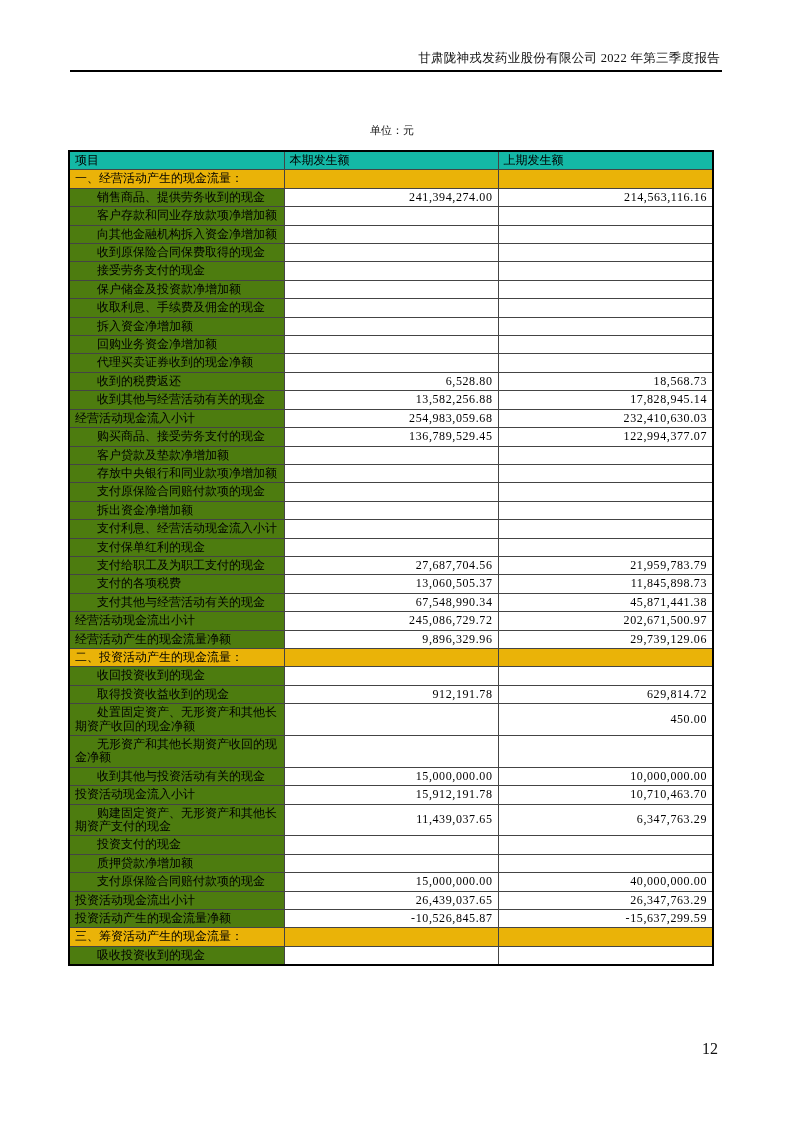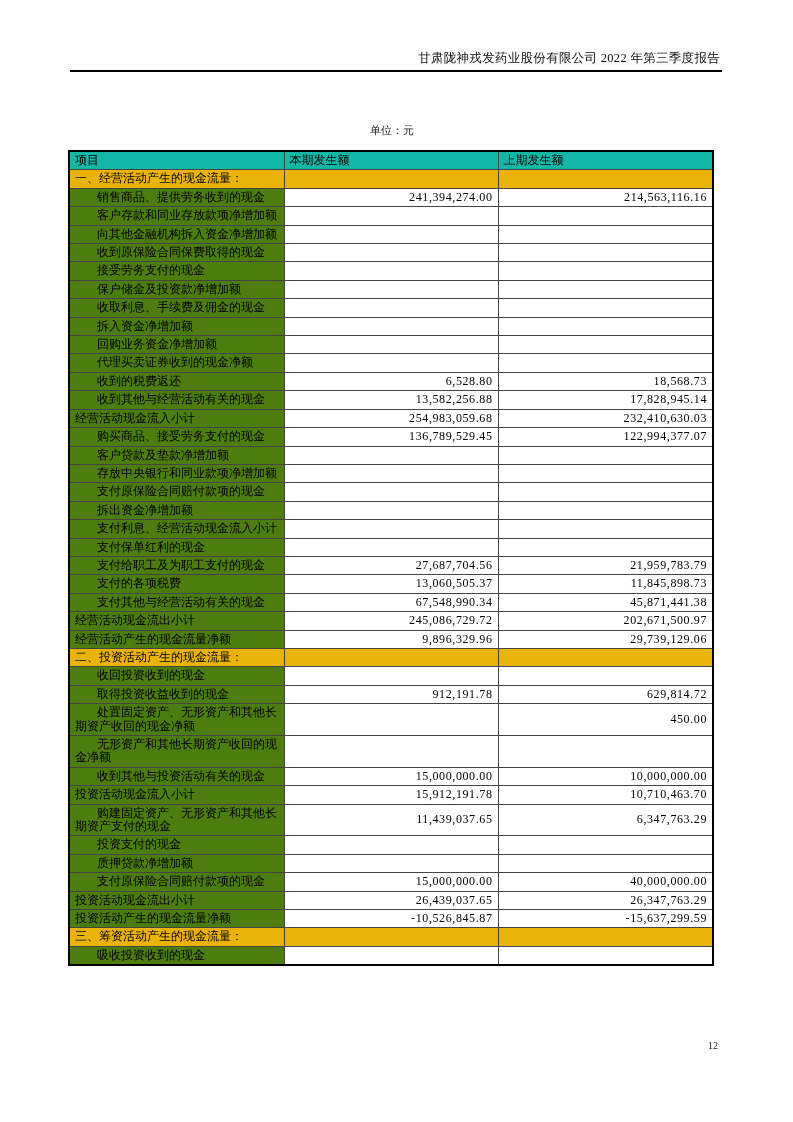--- a/index.html
+++ b/index.html
@@ -46,21 +46,21 @@
     overflow:hidden;
     word-break:break-all;
   }
   table.cashflow th { background:#14b8a6; text-align:left; color:#000; }
   td.c-label { background:#4d7c0f; text-align:left; color:#000; }
   td.c-amount { background:#ffffff; text-align:right; letter-spacing:0.6px; color:#000; }
   tr.row-section td { background:#eab308; }
   tr.row-item td.c-label { text-indent:22px; }
   .page-number {
     position:absolute; top:1040px; left:70px; width:648px;
-    text-align:right; font-size:10px; color:#111;
+    text-align:right; font-size:16px; color:#111;
   }
 </style>
 </head>
 <body>
 
 <div class="page">
 
   <div class="report-header">甘肃陇神戎发药业股份有限公司 2022 年第三季度报告</div>
 
   <div class="header-rule"></div>

